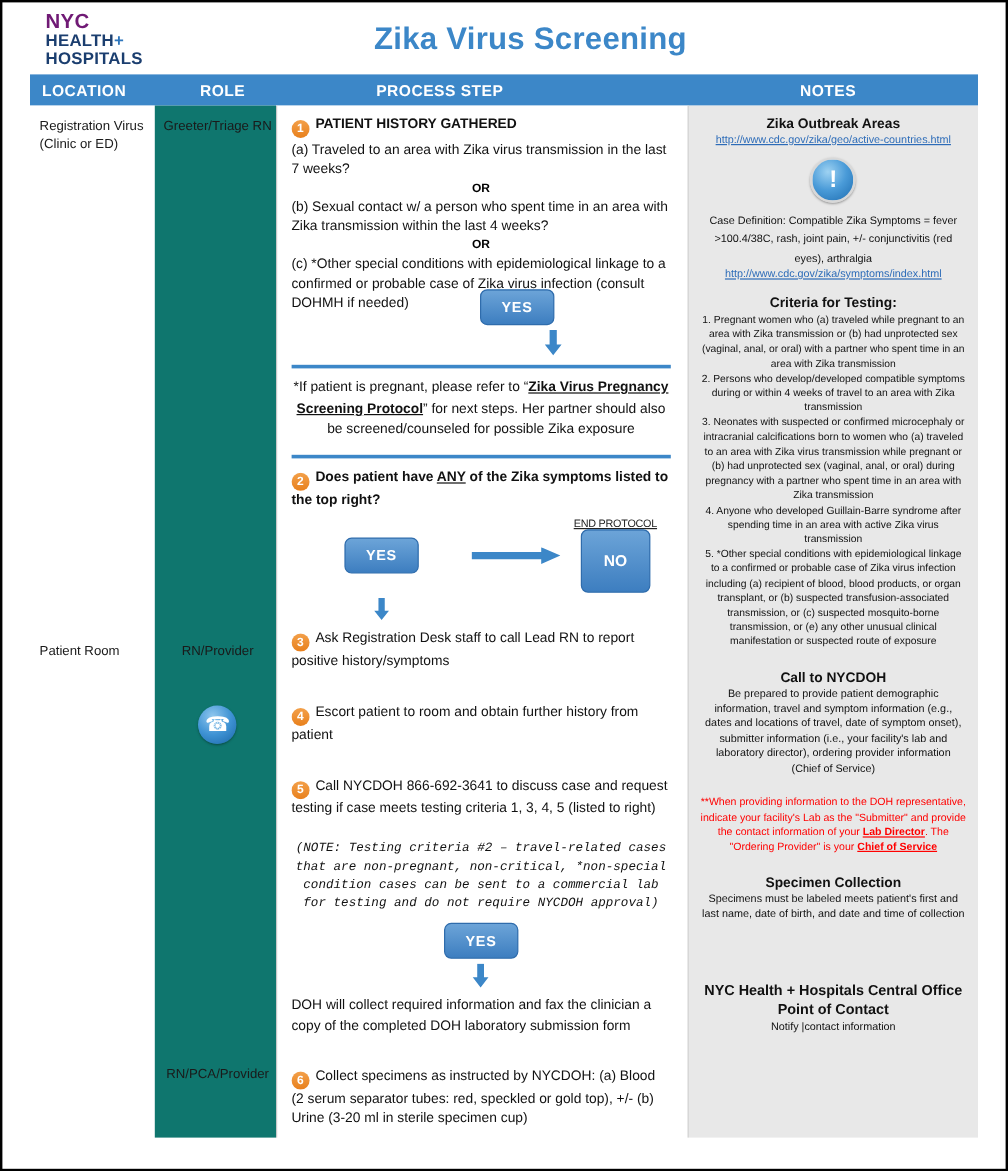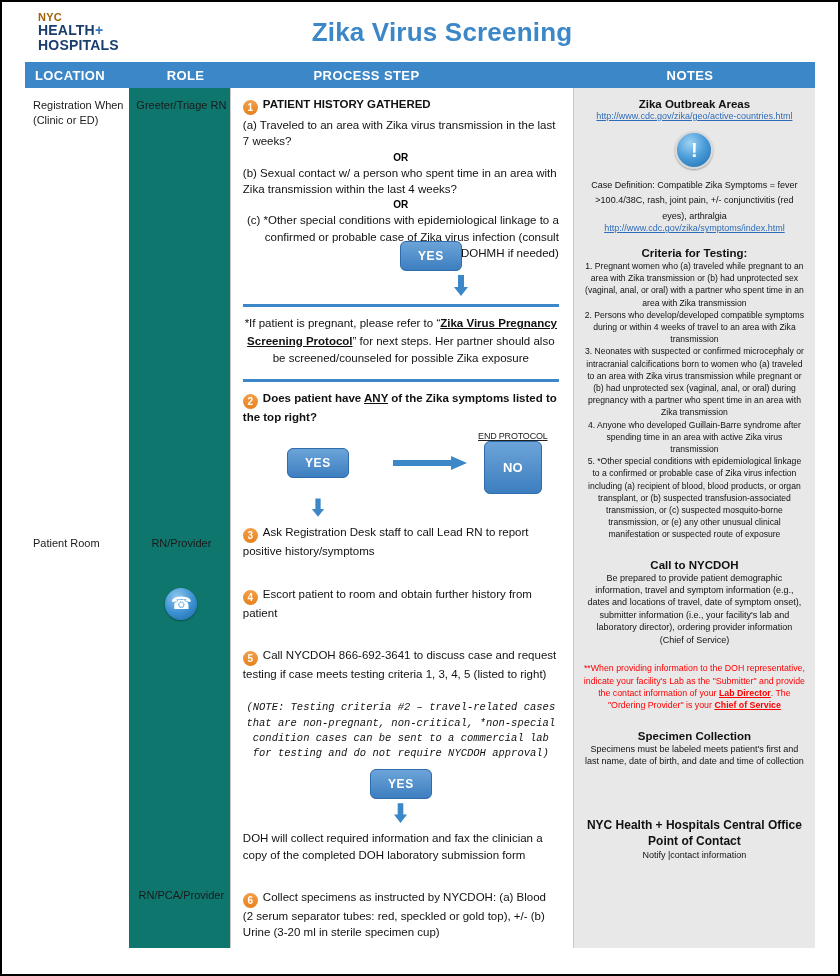--- a/index.html
+++ b/index.html
@@ -29,23 +29,23 @@
     align-items: center;
   }
   .logo {
     margin-left: 36px;
     line-height: 1.02;
     user-select: none;
   }
   .logo-nyc {
     font-family: "Liberation Sans", sans-serif;
     font-weight: bold;
-    font-size: 11px;
+    font-size: 17px;
     letter-spacing: 0.2px;
-    color: #a16207;
+    color: #701a75;
   }
   .logo-health, .logo-hosp {
     font-family: "Liberation Sans", sans-serif;
     font-weight: bold;
     font-size: 14px;
     letter-spacing: 0.2px;
     color: #1B3E6F;
   }
   .logo-plus { color: #2E76BC; }
   .doc-title {
@@ -295,21 +295,21 @@
   <div class="colhead">
     <div class="ch-location">LOCATION</div>
     <div class="ch-role">ROLE</div>
     <div class="ch-process">PROCESS STEP</div>
     <div class="ch-notes">NOTES</div>
   </div>
 
   <div class="tablebody">
 
     <div class="col-location">
-      <div class="loc-cell" style="top:10px;">Registration When (Clinic or ED)</div>
+      <div class="loc-cell" style="top:10px;">Registration Virus (Clinic or ED)</div>
       <div class="loc-cell" style="top:448px;">Patient Room</div>
     </div>
 
     <div class="col-role">
       <div class="role-cell" style="top:10px;">Greeter/Triage RN</div>
       <div class="role-cell" style="top:448px;">RN/Provider</div>
       <div style="position:absolute; top:500px; left:0; width:105px;">
         <div class="phone-icon">☎</div>
       </div>
       <div class="role-cell" style="top:800px;">RN/PCA/Provider</div>
@@ -318,21 +318,21 @@
     <div class="col-process">
 
       <div class="step">
         <span class="badge">1</span><b>PATIENT HISTORY GATHERED</b>
       </div>
       <div class="step">(a) Traveled to an area with Zika virus transmission in the last 7 weeks?</div>
       <div class="ctr">OR</div>
       <div class="step">(b) Sexual contact w/ a person who spent time in an area with Zika transmission within the last 4 weeks?</div>
       <div class="ctr">OR</div>
       <div class="flexrow">
-        <div class="step" style="flex:1;text-align:right;">(c) *Other special conditions with epidemiological linkage to a confirmed or probable case of Zika virus infection (consult DOHMH if needed)</div>
+        <div class="step" style="flex:1;">(c) *Other special conditions with epidemiological linkage to a confirmed or probable case of Zika virus infection (consult DOHMH if needed)</div>
       </div>
       <div style="text-align:center; margin-top:-22px; padding-left:60px;">
         <span class="yesbtn">YES</span>
       </div>
       <div class="arrow-down" style="padding-left:60px;">
         <svg width="16" height="22" viewBox="0 0 16 22">
             <path d="M5 0 h6 v12 h4 L8 21 L1 12 h4 Z" fill="#3C87C8"></path>
           </svg>
       </div>
 

